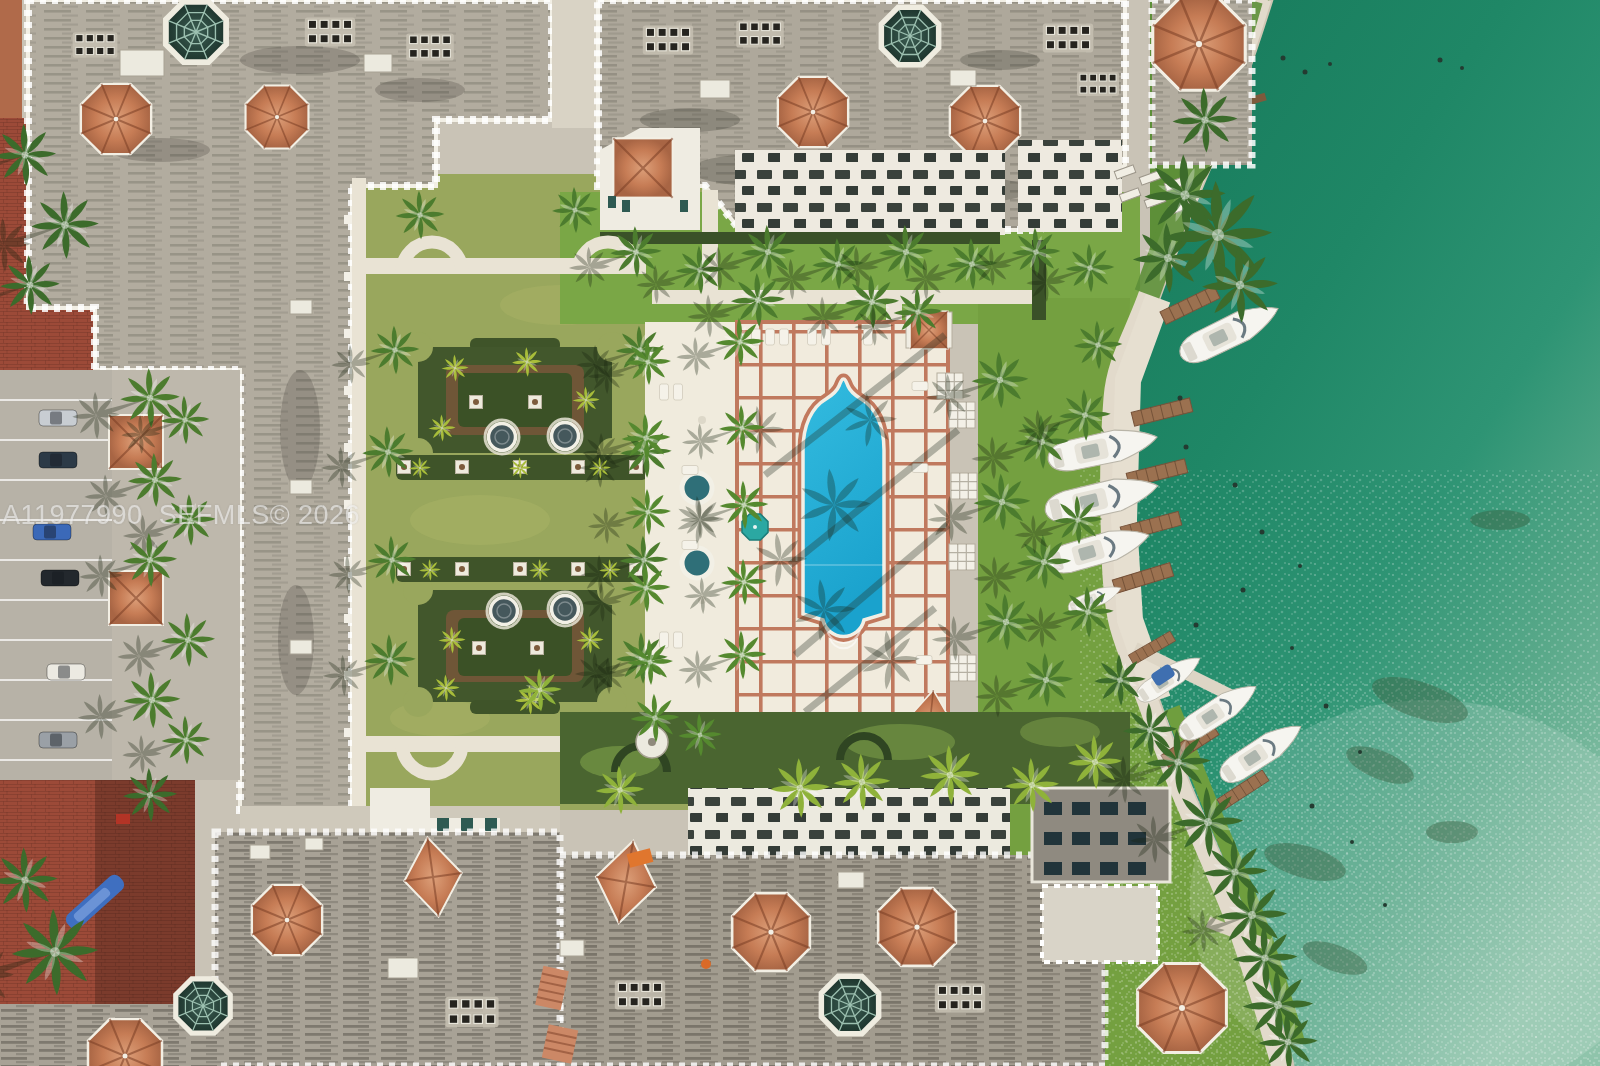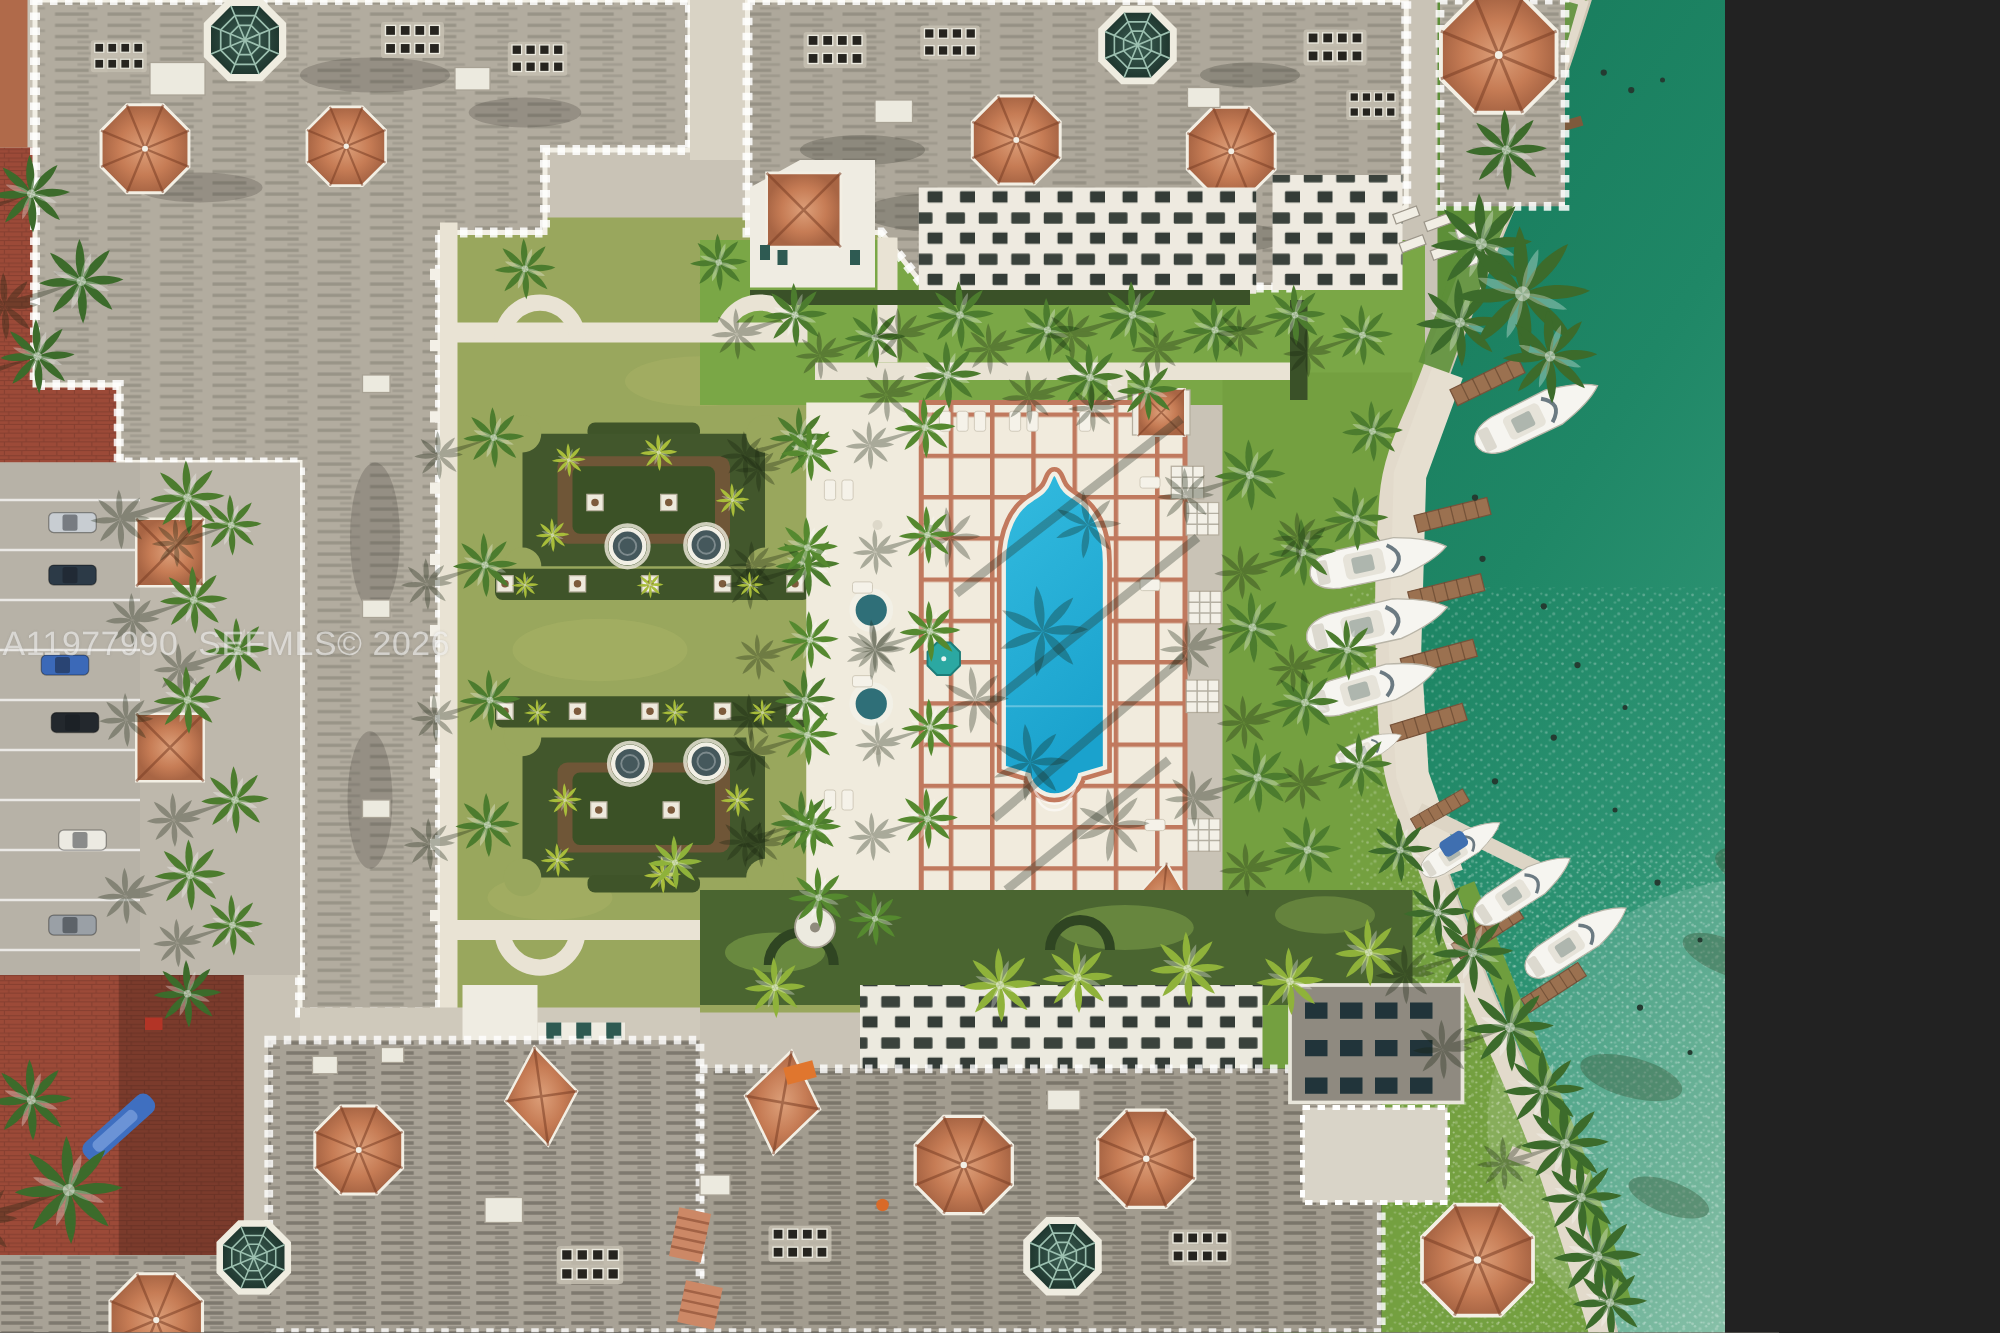--- a/index.html
+++ b/index.html
@@ -1,16 +1,16 @@
 <!DOCTYPE html>
 <html><head>
 <meta charset="utf-8">
 <style>
   html,body{margin:0;padding:0;background:#222;}
-  .stage{position:relative;width:1380px;height:1066px;overflow:hidden;background:#c9c3b6;font-family:"Liberation Sans",sans-serif;}
+  .stage{position:relative;width:1600px;height:1066px;overflow:hidden;background:#c9c3b6;font-family:"Liberation Sans",sans-serif;}
   .stage svg{position:absolute;left:0;top:0;}
   .watermark{
     position:absolute;left:2px;top:500px;
     font-family:"Liberation Sans",sans-serif;
     font-size:27px;letter-spacing:.5px;
     color:rgba(255,255,255,0.55);
     text-shadow:0 0 2px rgba(120,120,120,0.25);
     white-space:pre;pointer-events:none;
   }
 </style>

